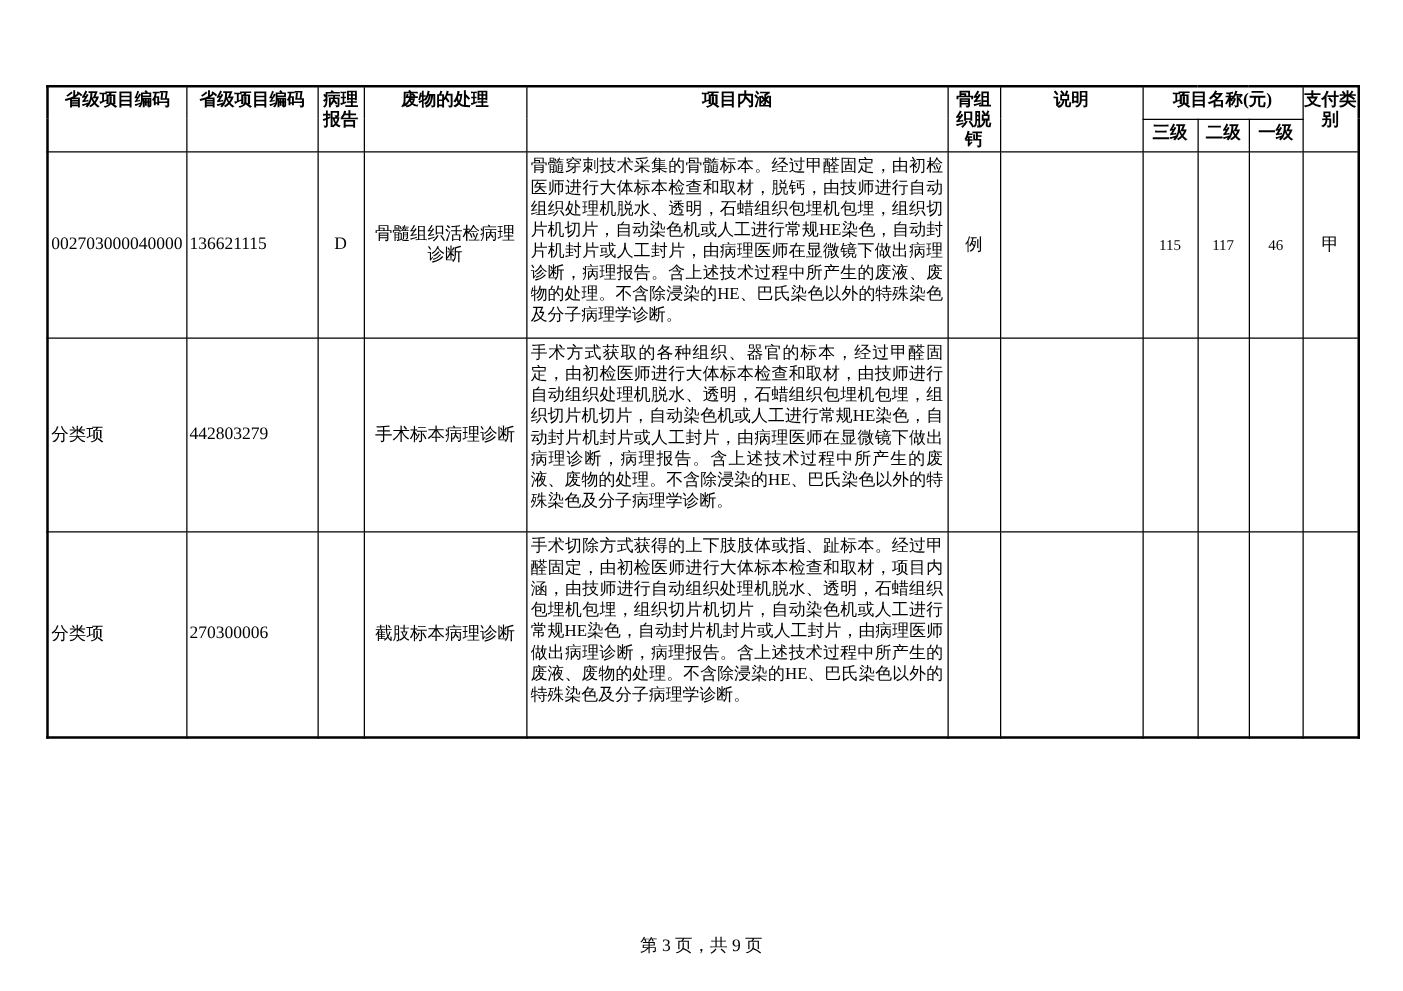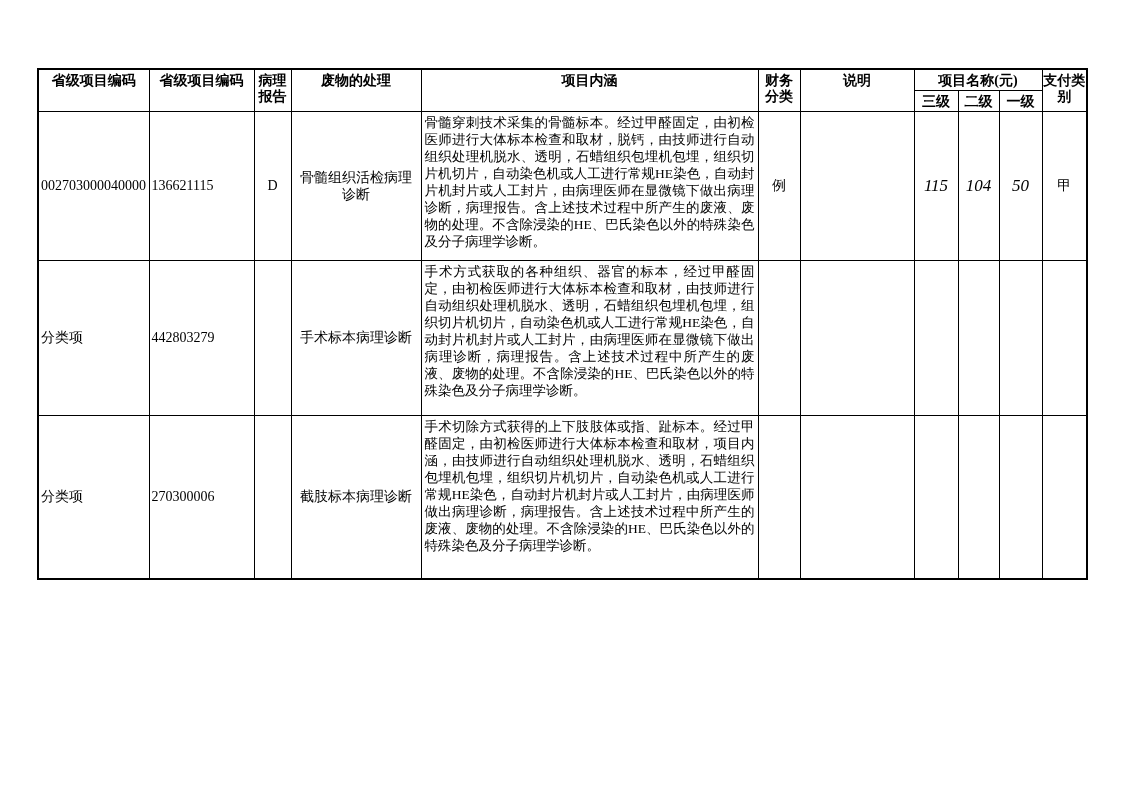--- a/index.html
+++ b/index.html
@@ -41,21 +41,21 @@
   .c-code   { text-align: left; vertical-align: middle; padding: 15px 2px; }
   .c-class  { text-align: center; vertical-align: middle; }
   .c-name   { text-align: center; vertical-align: middle; padding: 0 2px; line-height: 17px; }
   .c-content{
     text-align: justify; vertical-align: top;
     padding: 2px 3px 0 3px;
     font-size: 13.5px; line-height: 17px;
     word-break: break-all;
   }
   .c-unit, .c-pay { text-align: center; vertical-align: middle; }
-  .c-price { text-align: center; vertical-align: middle; font-size: 17px; font-style: italic; }
+  .c-price { text-align: center; vertical-align: middle; font-size: 12px; }
   .c-note  { vertical-align: middle; }
 
   .footer {
     position: absolute; left: 0; top: 748px; width: 1122px;
     text-align: center; font-size: 14px; color: #000;
     font-family: "Liberation Serif", "DejaVu Serif", serif;
   }
 </style>
 </head>
 <body>
@@ -76,43 +76,43 @@
       <col style="width:43px">
         <col style="width:45px">
     </colgroup>
     <thead>
       <tr class="hrow1">
         <th rowspan="2">省级项目编码</th>
         <th rowspan="2">省级项目编码</th>
         <th rowspan="2">病理报告</th>
         <th rowspan="2">废物的处理</th>
         <th rowspan="2">项目内涵</th>
-        <th rowspan="2">财务分类</th>
+        <th rowspan="2">骨组织脱钙</th>
         <th rowspan="2">说明</th>
         <th colspan="3">项目名称(元)</th>
         <th rowspan="2">支付类别</th>
       </tr>
       <tr class="hrow2">
         <th>三级</th>
         <th>二级</th>
         <th>一级</th>
       </tr>
     </thead>
     <tbody>
       <tr class="br0">
         <td class="c-code">002703000040000</td>
         <td class="c-code">136621115</td>
         <td class="c-class">D</td>
         <td class="c-name">骨髓组织活检病理诊断</td>
         <td class="c-content">骨髓穿刺技术采集的骨髓标本。经过甲醛固定，由初检医师进行大体标本检查和取材，脱钙，由技师进行自动组织处理机脱水、透明，石蜡组织包埋机包埋，组织切片机切片，自动染色机或人工进行常规HE染色，自动封片机封片或人工封片，由病理医师在显微镜下做出病理诊断，病理报告。含上述技术过程中所产生的废液、废物的处理。不含除浸染的HE、巴氏染色以外的特殊染色及分子病理学诊断。</td>
         <td class="c-unit">例</td>
         <td class="c-note"></td>
         <td class="c-price">115</td>
-        <td class="c-price">104</td>
-        <td class="c-price">50</td>
+        <td class="c-price">117</td>
+        <td class="c-price">46</td>
         <td class="c-pay">甲</td>
       </tr>
       <tr class="br1">
         <td class="c-code">分类项</td>
         <td class="c-code">442803279</td>
         <td class="c-class"></td>
         <td class="c-name">手术标本病理诊断</td>
         <td class="c-content">手术方式获取的各种组织、器官的标本，经过甲醛固定，由初检医师进行大体标本检查和取材，由技师进行自动组织处理机脱水、透明，石蜡组织包埋机包埋，组织切片机切片，自动染色机或人工进行常规HE染色，自动封片机封片或人工封片，由病理医师在显微镜下做出病理诊断，病理报告。含上述技术过程中所产生的废液、废物的处理。不含除浸染的HE、巴氏染色以外的特殊染色及分子病理学诊断。</td>
         <td class="c-unit"></td>
         <td class="c-note"></td>
@@ -130,14 +130,15 @@
         <td class="c-unit"></td>
         <td class="c-note"></td>
         <td class="c-price"></td>
         <td class="c-price"></td>
         <td class="c-price"></td>
         <td class="c-pay"></td>
       </tr>
     </tbody>
   </table>
 
+  <div class="footer">第 3 页，共 9 页</div>
 
 </div>
 
 </body></html>

